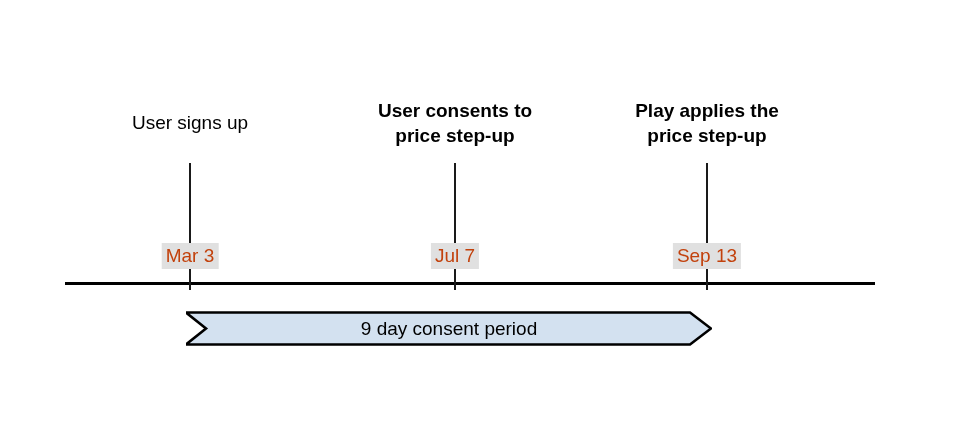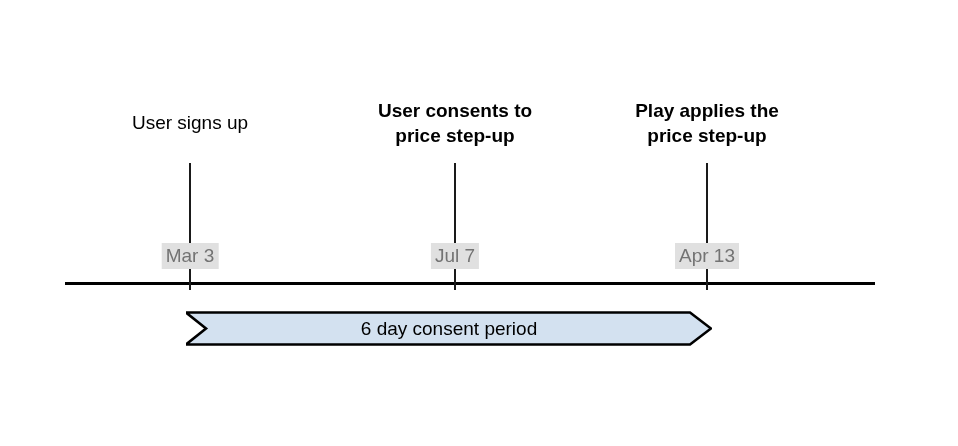--- a/index.html
+++ b/index.html
@@ -57,21 +57,21 @@
   .marker-caption.one-line { top: 110px; }
   .marker-caption.two-line { top: 98px; font-weight: bold; }
 
   .marker-date {
     position: absolute;
     left: 50%;
     transform: translateX(-50%);
     top: 243px;
     font-size: 19px;
     line-height: 24px;
-    color: #737373;
+    color: #c2410c;
     background: #e0e0e0;
     padding: 1px 4px;
     white-space: nowrap;
   }
 
   
   .period-banner {
     position: absolute;
     left: 186px;
     top: 311px;
@@ -114,23 +114,23 @@
     <div class="marker-stem"></div>
     <div class="marker-caption two-line">User consents to
 price step-up</div>
     <div class="marker-date">Jul 7</div>
   </div>
 
   <div class="marker" style="left:707px;">
     <div class="marker-stem"></div>
     <div class="marker-caption two-line">Play applies the
 price step-up</div>
-    <div class="marker-date">Apr 13</div>
+    <div class="marker-date">Sep 13</div>
   </div>
 
   <div class="period-banner">
     <svg viewBox="0 0 526 35" preserveAspectRatio="none">
       <polygon points="0,1.5 504,1.5 525,17.5 504,33.5 0,33.5 20,17.5" fill="#d3e1f0" stroke="#000000" stroke-width="2.6" stroke-linejoin="miter"></polygon>
     </svg>
-    <div class="period-label">6 day consent period</div>
+    <div class="period-label">9 day consent period</div>
   </div>
 
 </div>
 
 </body></html>

